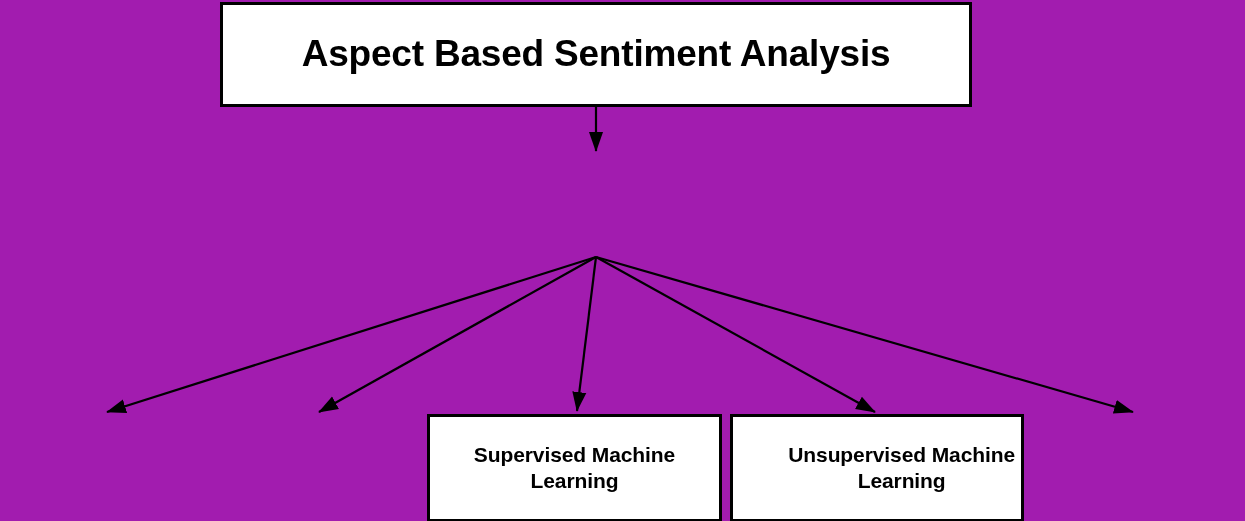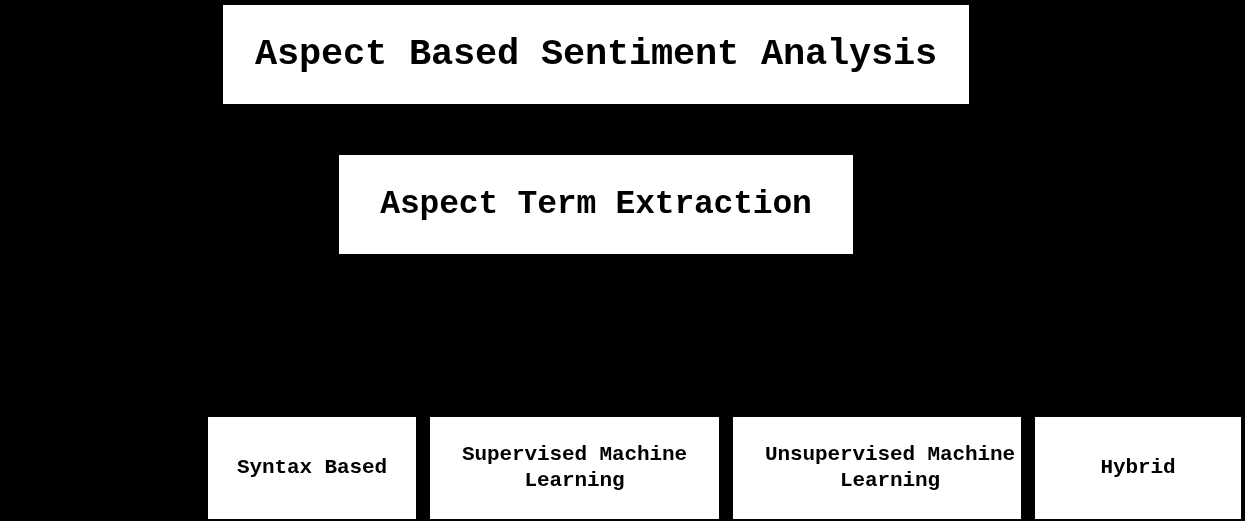--- a/index.html
+++ b/index.html
@@ -4,23 +4,23 @@
 <style>
   html, body {
     margin: 0;
     padding: 0;
     background: #ffffff;
   }
   #canvas {
     position: relative;
     width: 1245px;
     height: 521px;
-    background: #000000;
+    background: #a21caf;
     overflow: hidden;
-    font-family: Liberation Mono, monospace;
+    font-family: Liberation Sans, sans-serif;
   }
   .node {
     position: absolute;
     box-sizing: border-box;
     border: 3px solid #000000;
     background: #ffffff;
     display: flex;
     align-items: center;
     justify-content: center;
     text-align: center;
@@ -92,36 +92,27 @@
 
     <line x1="596" y1="257" x2="875" y2="412" stroke="#000000" stroke-width="2.2" marker-end="url(#arrow)"></line>
 
     <line x1="596" y1="257" x2="1133" y2="412" stroke="#000000" stroke-width="2.2" marker-end="url(#arrow)"></line>
   </svg>
 
   <div class="node" id="node-root">
     <span class="node-label">Aspect Based Sentiment Analysis</span>
   </div>
 
-  <div class="node" id="node-ate">
-    <span class="node-label">Aspect Term Extraction</span>
-  </div>
 
 
-  <div class="node leaf" id="leaf-1">
-    <span class="node-label">Syntax Based</span>
-  </div>
 
   <div class="node leaf" id="leaf-2">
     <span class="node-label">Supervised Machine
 Learning</span>
   </div>
 
   <div class="node leaf" id="leaf-3">
     <span class="node-label">Unsupervised Machine
 Learning</span>
   </div>
 
-  <div class="node leaf" id="leaf-4">
-    <span class="node-label">Hybrid</span>
-  </div>
 
 </div>
 
 </body></html>

